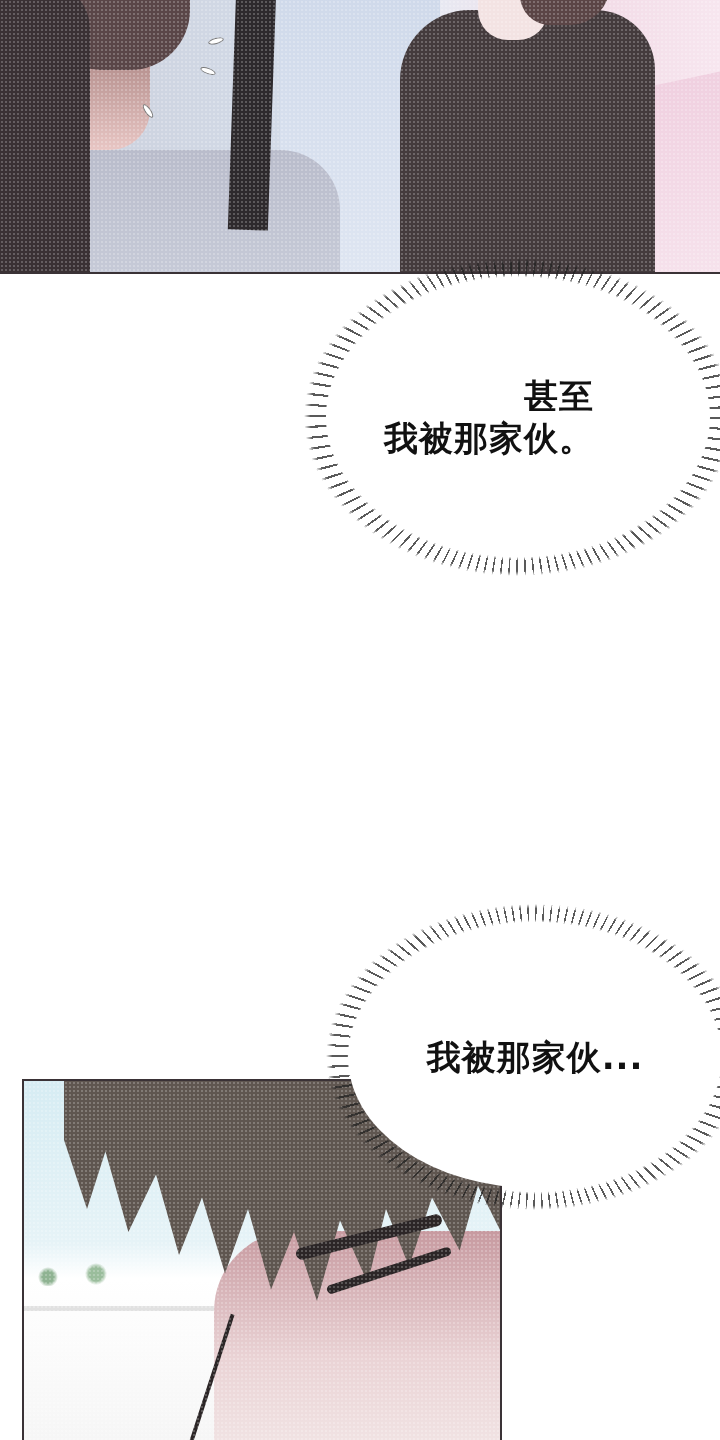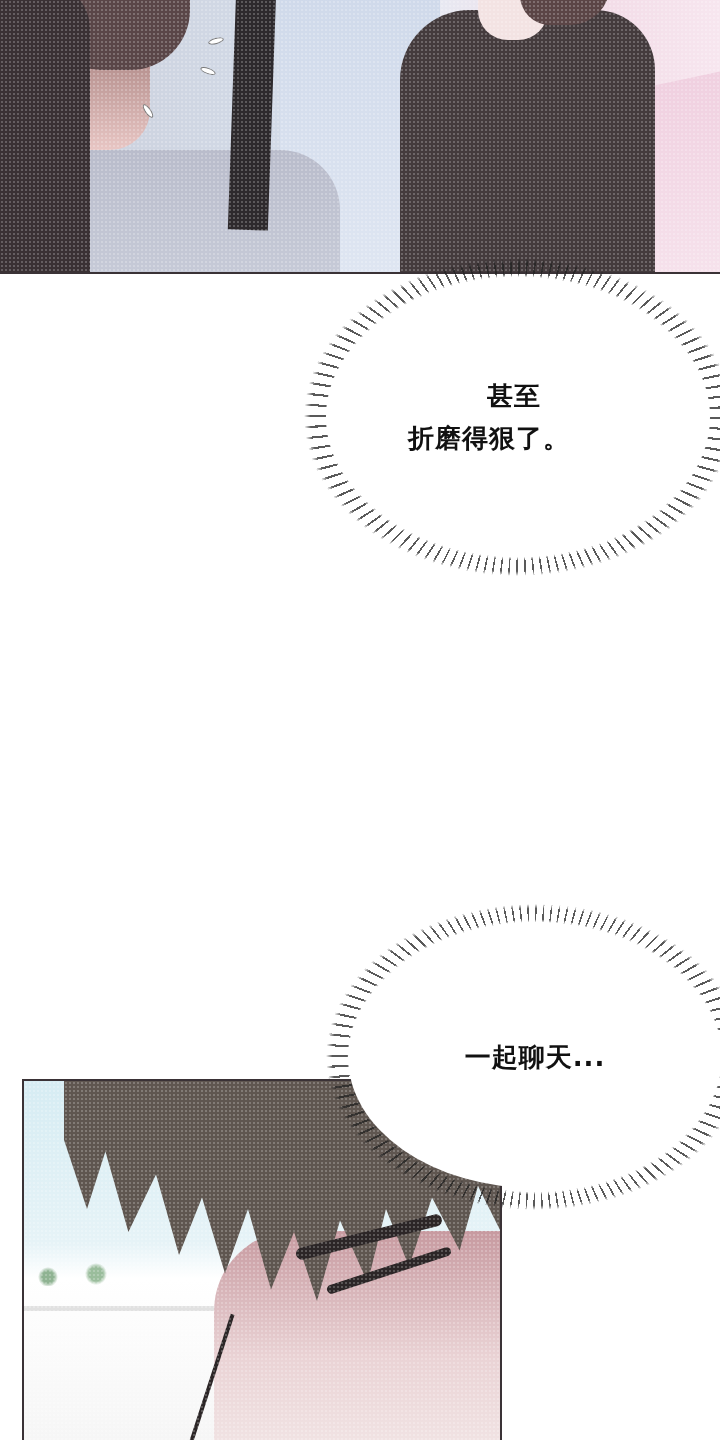--- a/index.html
+++ b/index.html
@@ -69,22 +69,22 @@
     }
     .burst .rays {
       position: absolute; inset: -14px; border-radius: 50%;
       background: repeating-conic-gradient(#222 0deg 0.6deg, transparent 0.6deg 3deg);
       -webkit-mask: radial-gradient(closest-side, transparent 88%, #000 90%, #000 97%, transparent 100%);
               mask: radial-gradient(closest-side, transparent 88%, #000 90%, #000 97%, transparent 100%);
       opacity: 0.75;
     }
     .burst .fill { position:absolute; inset: 8px; border-radius:50%; background:#fff; }
     .burst .text {
-      position: relative; z-index: 2; text-align: center; color: #111;
-      font-size: 26px; line-height: 42px; font-weight: bold; letter-spacing: 1px;
+      position: relative; z-index: 2; text-align: right; color: #111;
+      font-size: 34px; line-height: 42px; font-weight: bold; letter-spacing: 1px;
     }
     #bubble-1 { left: 318px; top: 272px; width: 400px; height: 290px; }
     #bubble-1 .text { margin-left: -8px; }
     #bubble-2 { left: 340px; top: 918px; width: 390px; height: 278px; }
     .line { display:block; white-space: nowrap; }
   </style>
 </head>
 <body>
 
 <div class="panel halftone" id="panel-1">
@@ -101,33 +101,33 @@
   <div class="sfx-dash" style="left:208px; top:38px; transform:rotate(-15deg);"></div>
   <div class="sfx-dash" style="left:200px; top:68px; transform:rotate(20deg);"></div>
   <div class="sfx-dash" style="left:140px; top:108px; transform:rotate(55deg);"></div>
 </div>
 
 <div class="burst" id="bubble-1">
   <div class="rays"></div>
   <div class="fill"></div>
   <div class="text">
     <span class="line">甚至</span>
-    <span class="line" style="margin-left:-50px;">折磨得狠了。</span>
+    <span class="line" style="margin-left:-50px;">我被那家伙。</span>
   </div>
 </div>
 
 <div class="panel halftone" id="panel-2">
   <div class="trees"></div>
   <div class="ground-line"></div>
   <div class="skin"></div>
   <div class="jaw-line"></div>
   <div class="hair"></div>
   <div class="glasses-1"></div>
   <div class="glasses-2"></div>
 </div>
 
 <div class="burst" id="bubble-2">
   <div class="rays"></div>
   <div class="fill"></div>
   <div class="text">
-    <span class="line">一起聊天...</span>
+    <span class="line">我被那家伙...</span>
   </div>
 </div>
 
 </body></html>

